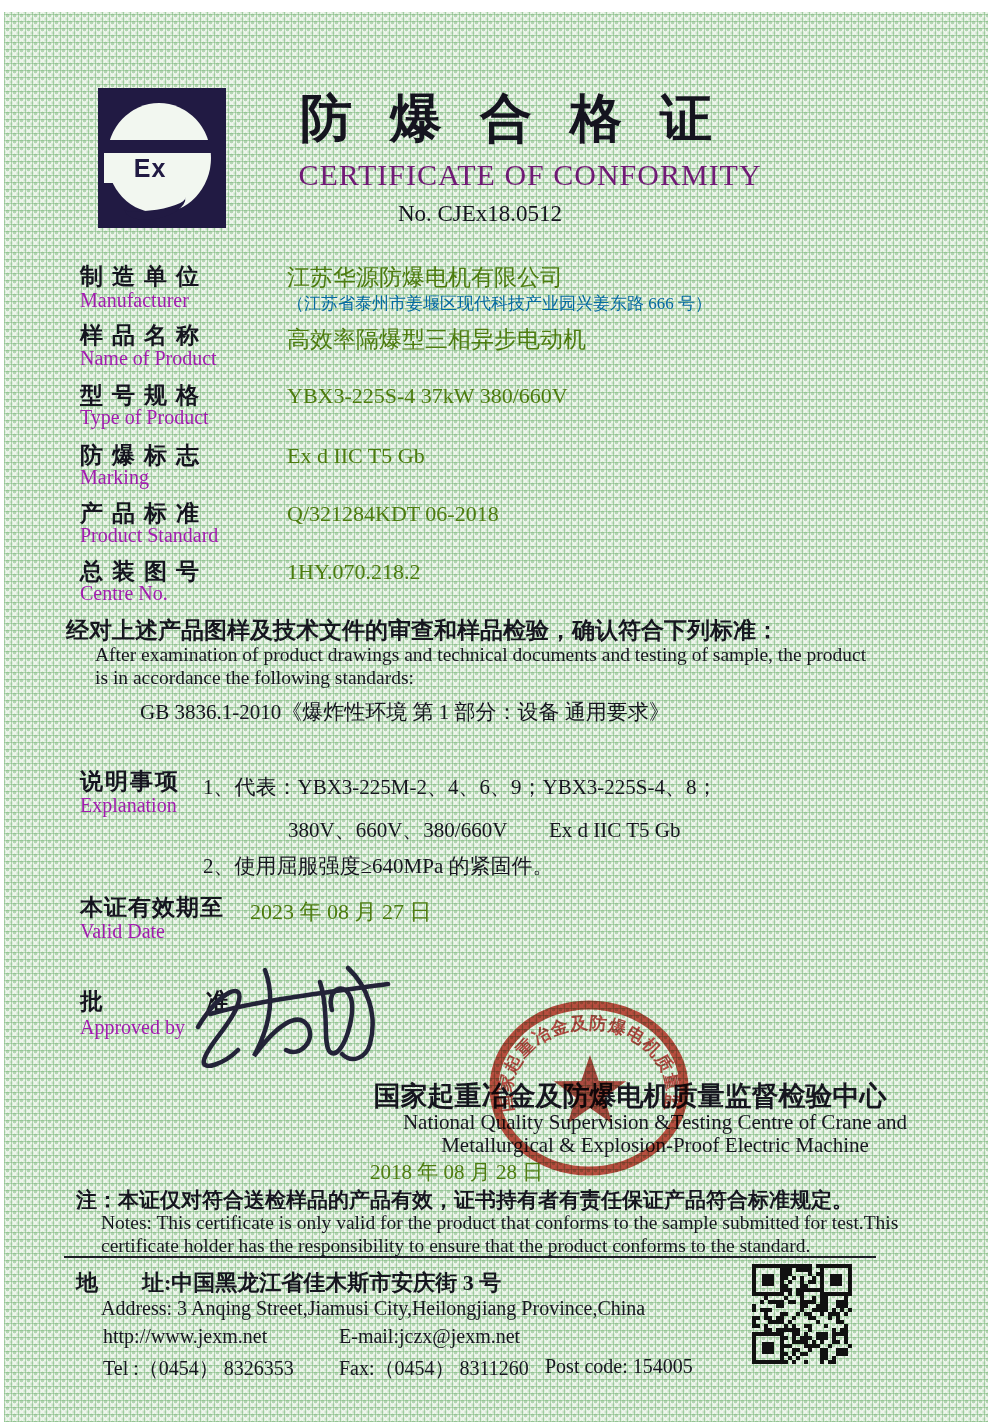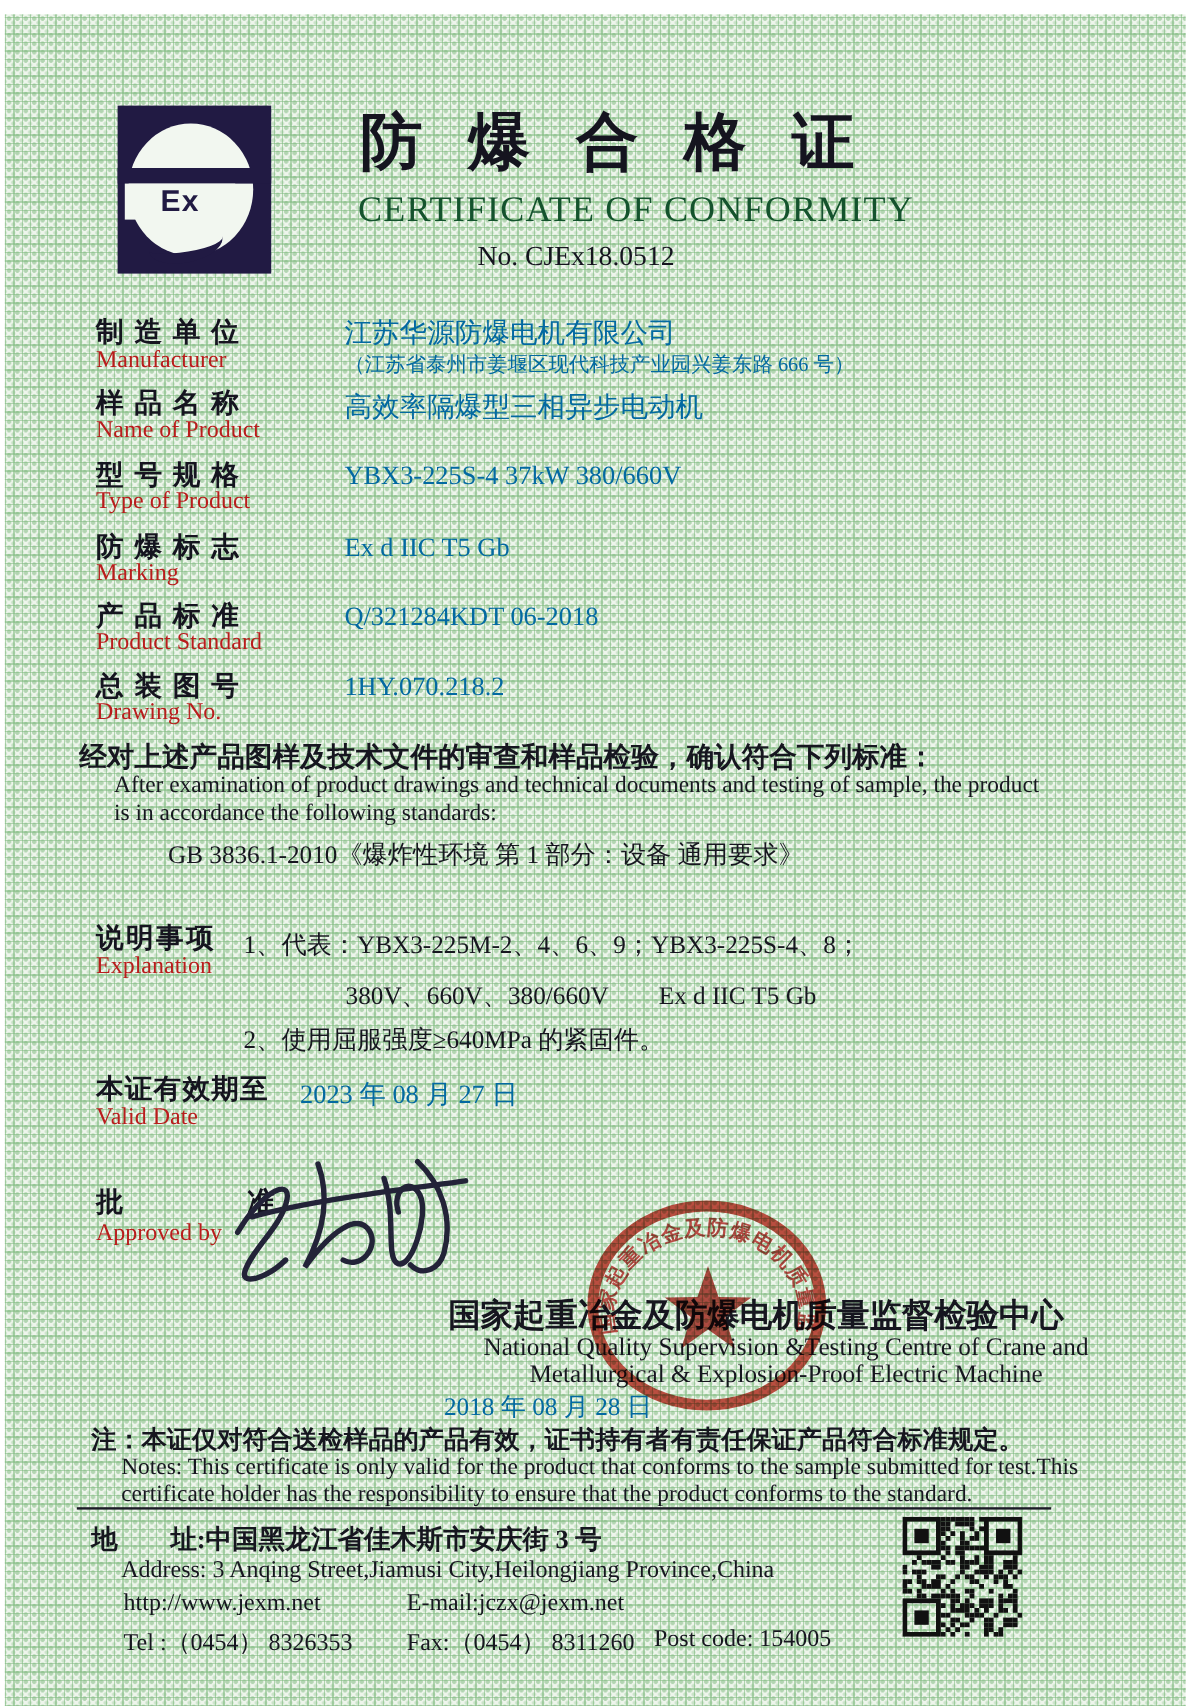--- a/index.html
+++ b/index.html
@@ -25,26 +25,26 @@
   
   .logo{left:98px;top:88px;width:128px;height:140px;background:#211a43;}
   .logo-circle{position:absolute;left:9px;top:15px;width:104px;height:110px;border-radius:50%;background:#f2f7f0;}
   .logo-bartop{position:absolute;left:0;top:52px;width:128px;height:13px;background:#211a43;}
   .logo-band{position:absolute;left:6px;top:65px;width:92px;height:30px;background:#f2f7f0;
     display:flex;align-items:center;justify-content:center;}
   .logo-ex{font-family:"Liberation Sans","DejaVu Sans",sans-serif;font-weight:bold;font-size:25px;color:#211a43;letter-spacing:1px;}
   .logo-swoosh{position:absolute;left:26px;top:100px;width:62px;height:22px;border-bottom:9px solid #211a43;border-radius:0 0 60% 40%;transform:rotate(-6deg);}
   
   .title-cn{left:230px;top:84px;width:590px;text-align:center;font-size:52px;font-weight:bold;letter-spacing:38px;margin-right:-38px;color:#15141f;white-space:nowrap;}
-  .title-en{left:180px;top:158px;width:700px;text-align:center;font-size:30px;letter-spacing:1px;color:#14532d;}
+  .title-en{left:180px;top:158px;width:700px;text-align:center;font-size:30px;letter-spacing:1px;color:#701a75;}
   .cert-no{left:180px;top:201px;width:600px;text-align:center;font-size:23px;color:#15141f;}
   
   .label-cn{font-size:23px;font-weight:bold;letter-spacing:9px;white-space:nowrap;color:#15141f;}
-  .label-en{font-size:20px;white-space:nowrap;color:#b91c1c;}
-  .value{font-size:22px;white-space:nowrap;color:#0369a1;}
+  .label-en{font-size:20px;white-space:nowrap;color:#a21caf;}
+  .value{font-size:22px;white-space:nowrap;color:#4d7c0f;}
   .value-cn{font-size:23px;}
   .value-sub{font-size:17px;white-space:nowrap;color:#0369a1;}
   .bold-cn{font-weight:bold;}
   .std{font-size:21px;white-space:nowrap;}
   .en-line{font-size:19.5px;white-space:nowrap;margin-left:25px;}
   .divider{left:64px;top:1256px;width:812px;height:0;border-top:2px solid #1c1c26;}
   .sig-svg,.stamp-svg,.qr-svg{position:absolute;}
   .stamp-svg{mix-blend-mode:multiply;}
 </style>
 </head>
@@ -81,21 +81,21 @@
 
   <div class="abs label-cn" style="left:80px;top:440px">防爆标志</div>
   <div class="abs label-en" style="left:80px;top:466px">Marking</div>
   <div class="abs value" style="left:287px;top:443px">Ex d IIC T5 Gb</div>
 
   <div class="abs label-cn" style="left:80px;top:498px">产品标准</div>
   <div class="abs label-en" style="left:80px;top:524px">Product Standard</div>
   <div class="abs value" style="left:287px;top:501px">Q/321284KDT 06-2018</div>
 
   <div class="abs label-cn" style="left:80px;top:556px">总装图号</div>
-  <div class="abs label-en" style="left:80px;top:582px">Drawing No.</div>
+  <div class="abs label-en" style="left:80px;top:582px">Centre No.</div>
   <div class="abs value" style="left:287px;top:559px">1HY.070.218.2</div>
 
   <div class="abs value-cn bold-cn" style="left:66px;top:615px;white-space:nowrap">经对上述产品图样及技术文件的审查和样品检验，确认符合下列标准：</div>
   <div class="abs en-line" style="left:70px;top:644px">After examination of product drawings and technical documents and testing of sample, the product</div>
   <div class="abs en-line" style="left:70px;top:667px">is in accordance the following standards:</div>
   <div class="abs std" style="left:140px;top:698px">GB 3836.1-2010《爆炸性环境 第 1 部分：设备 通用要求》</div>
 
   <div class="abs label-cn" style="left:80px;top:766px;letter-spacing:2px">说明事项</div>
   <div class="abs label-en" style="left:80px;top:794px">Explanation</div>
   <div class="abs std" style="left:203px;top:773px">1、代表：YBX3-225M-2、4、6、9；YBX3-225S-4、8；</div>

